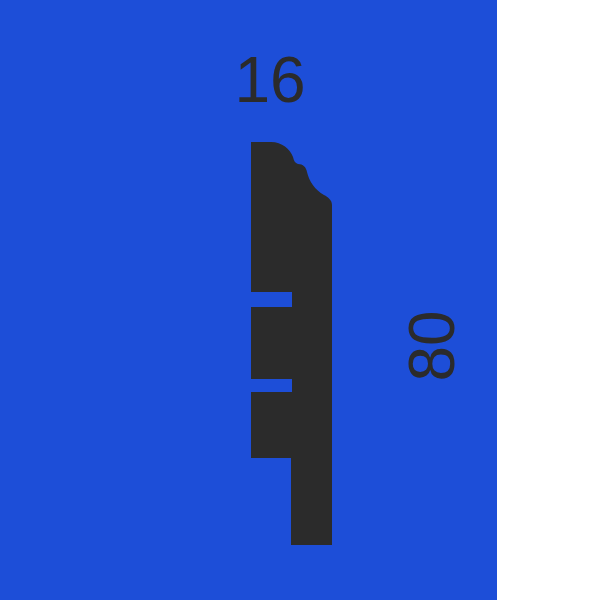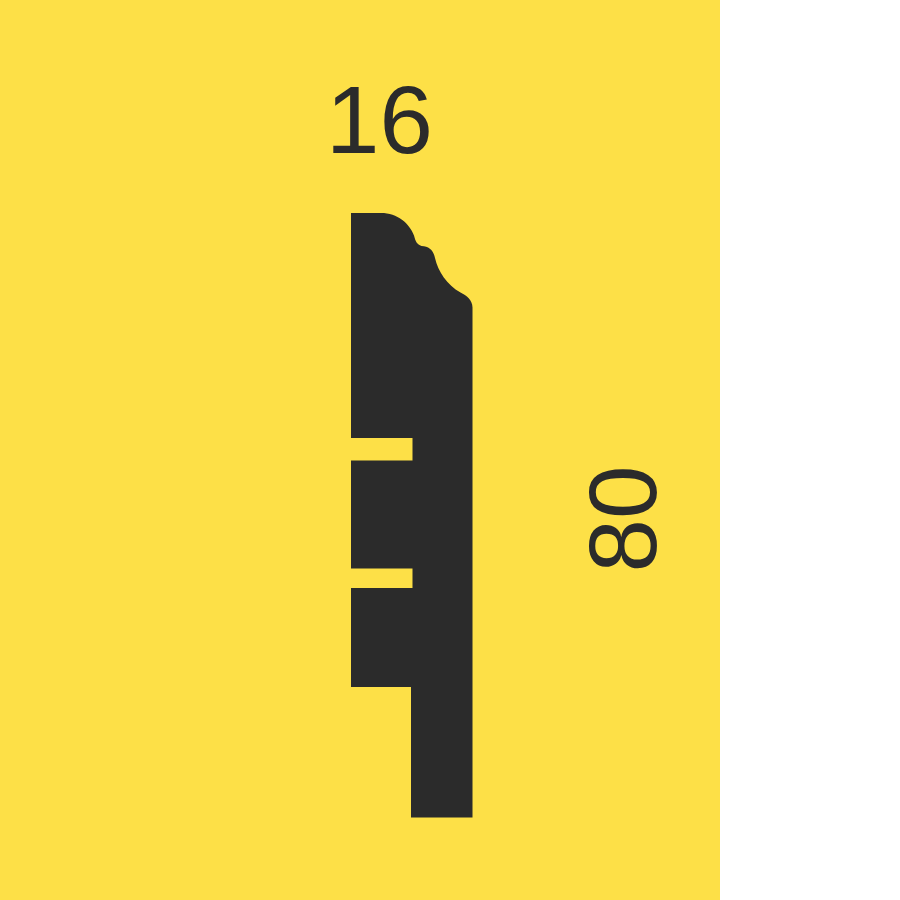--- a/index.html
+++ b/index.html
@@ -4,22 +4,23 @@
 <style>
   html, body {
     margin: 0;
     padding: 0;
     background: #ffffff;
   }
   .canvas {
     position: relative;
     width: 480px;
     height: 600px;
-    background: #fde047;
+    background: #1d4ed8;
     overflow: hidden;
+    padding-left: 17px;
   }
   svg { display: block; }
   .profile-shape {
     fill: #2b2b2b;
     stroke: none;
   }
   .dim-label {
     font-family: "Liberation Sans", sans-serif;
     font-size: 64px;
     font-weight: 400;

